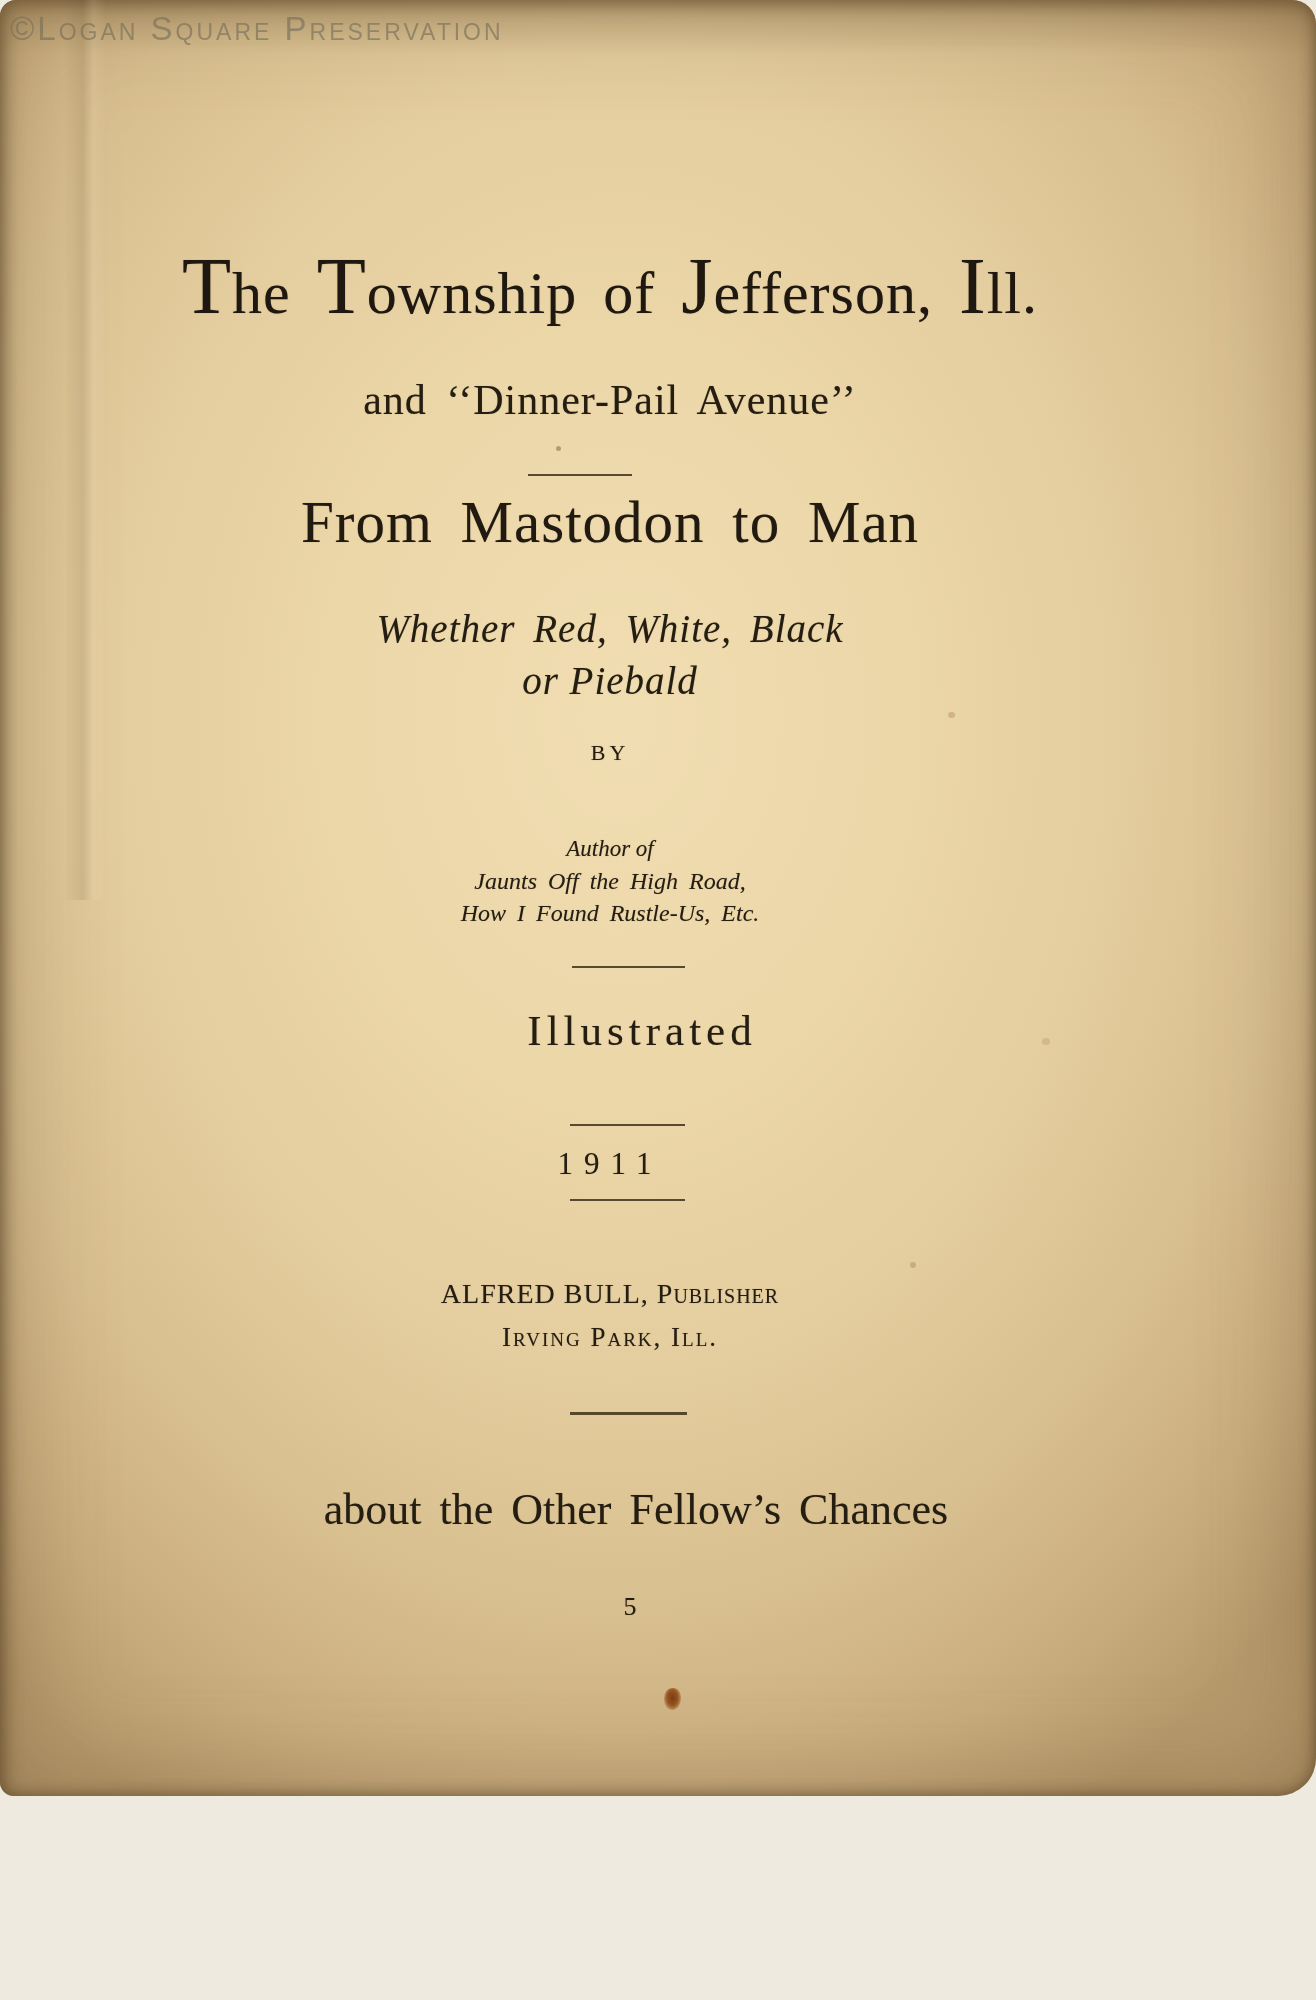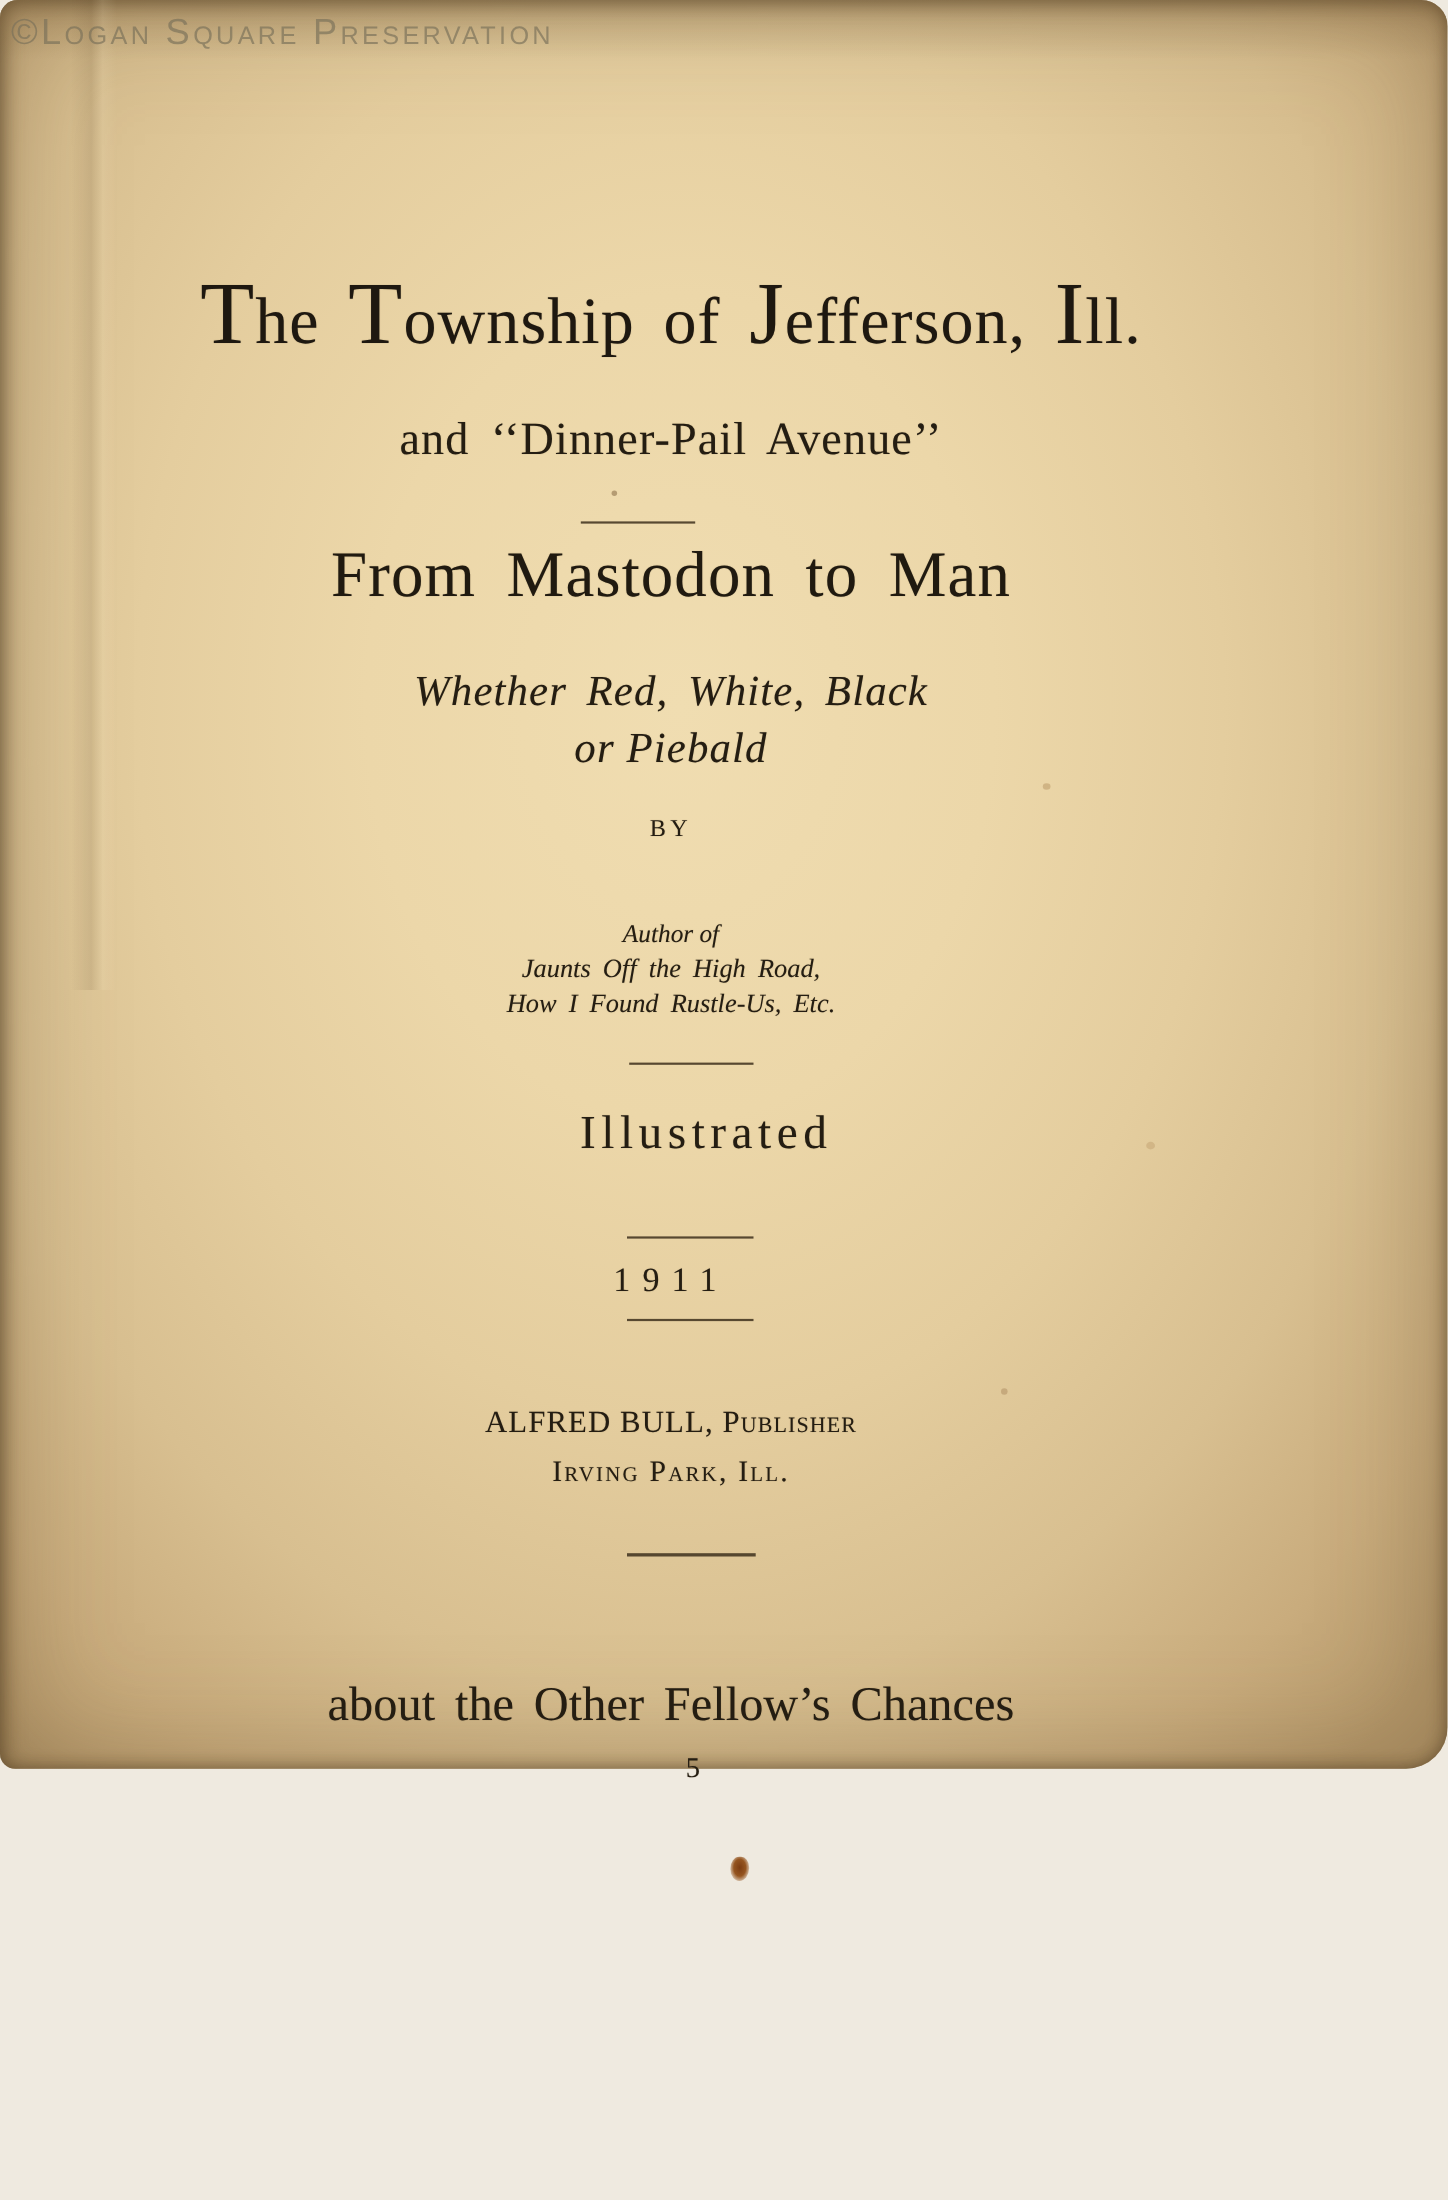--- a/index.html
+++ b/index.html
@@ -7,21 +7,21 @@
     padding: 0;
     width: 1316px;
     height: 2000px;
     background: #efeae0;
     overflow: hidden;
     font-family: "Liberation Serif", "DejaVu Serif", serif;
   }
   #stage {
     position: relative;
     width: 1316px;
-    height: 1608px;
+    height: 1796px;
   }
   
   .paper {
     position: absolute;
     inset: 0;
     border-radius: 16px 24px 38px 14px;
     background:
       radial-gradient(ellipse 950px 1250px at 47% 40%,
         #f0ddb1 0%, #ecd7a9 30%, #e4cd9e 52%, #d8bf90 72%, #c9ac7d 88%, #b79a6c 100%);
     box-shadow:
@@ -106,21 +106,21 @@
   .author { top: 778px; font-size: 31px; letter-spacing: 3px; word-spacing: 18px; }
   .author-of { top: 836px; font-size: 23px; font-style: italic; }
   .work1 { top: 868px; font-size: 24px; font-style: italic; word-spacing: 5px; }
   .work2 { top: 900px; font-size: 24px; font-style: italic; word-spacing: 5px; }
   .illustrated { top: 1006px; font-size: 43px; letter-spacing: 5px; padding-left: 32px; }
   .year { top: 1146px; font-size: 31px; letter-spacing: 11px; }
   .pub1 { top: 1278px; font-size: 28px; letter-spacing: 1px; }
   .pub2 { top: 1322px; font-size: 27px; font-variant: small-caps; letter-spacing: 2px; }
   .smallcaps { font-variant: small-caps; }
   .tag1 { top: 1458px; font-size: 44px; word-spacing: 7px; }
-  .tag2 { top: 1524px; font-size: 44px; word-spacing: 7px; }
+  .tag2 { top: 1484px; font-size: 44px; word-spacing: 7px; padding-left: 26px; }
   .pagenum { top: 1592px; font-size: 26px; transform: translateX(20px); }
 
   
   .rule {
     position: absolute;
     height: 2px;
     background: #473823;
     opacity: 0.9;
   }
   .rule1 { left: 528px; top: 474px; width: 104px; }

